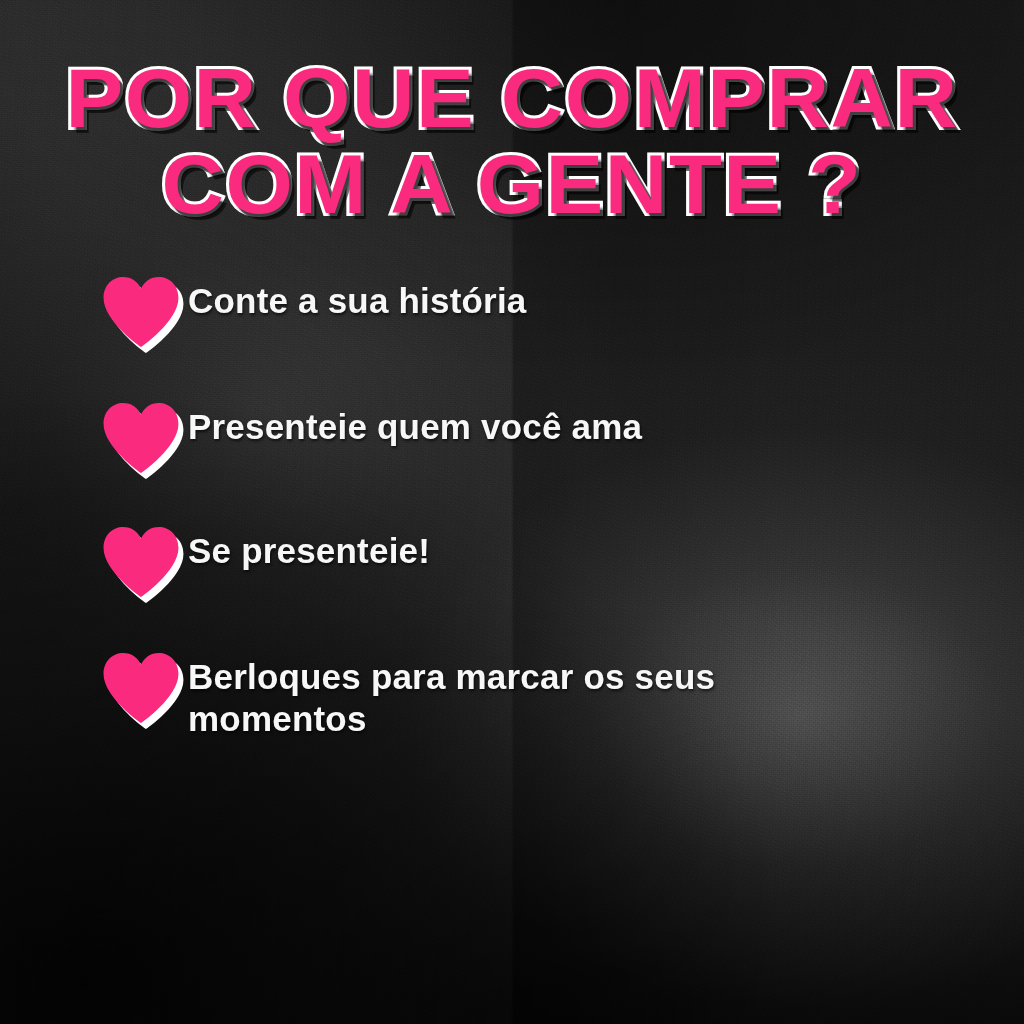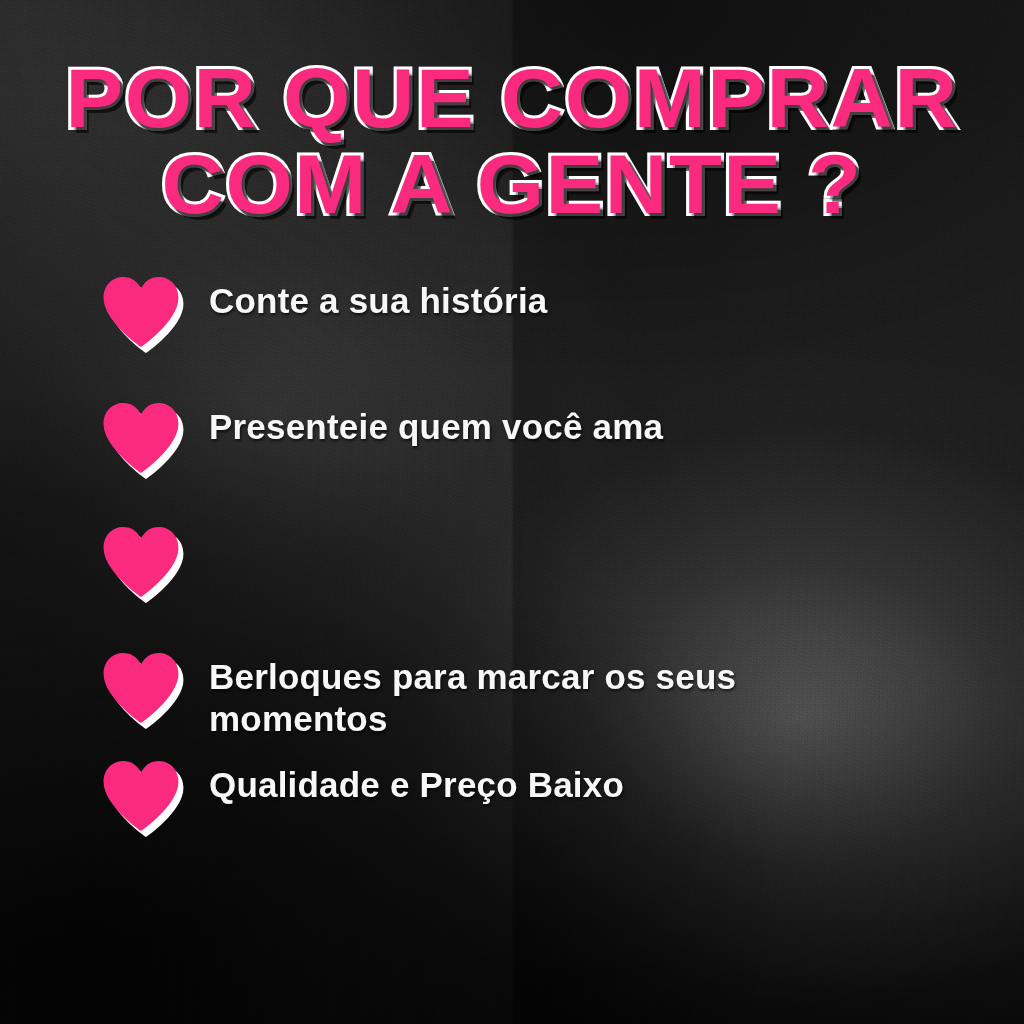--- a/index.html
+++ b/index.html
@@ -86,21 +86,20 @@
 
   
   #list{
     position:absolute;left:96px;top:272px;width:860px;
     z-index:5;
   }
   .row{
     display:flex;
     align-items:flex-start;
     min-height:72px;
-    gap:21px;
   }
   .row.r1{margin-bottom:44px;}
   .row.r2{margin-bottom:42px;}
   .row.r3{margin-bottom:44px;}
   .row.r4{margin-bottom:16px;}
   .row.r5{margin-bottom:42px;}
 
   .heart-wrap{
     flex:0 0 92px;
     width:92px;height:78px;
@@ -169,39 +168,30 @@
     </div>
 
     <div class="row r3">
       <span class="heart-wrap">
         <span class="heart">
           <svg viewBox="0 0 100 92" xmlns="http://www.w3.org/2000/svg" aria-hidden="true">
             <path d="M50 91 C50 91 2 58 2 28 C2 11 14 1 27 1 C38 1 46 7 50 16 C54 7 62 1 73 1 C86 1 98 11 98 28 C98 58 50 91 50 91 Z" fill="#FA2B7E"></path>
           </svg>
         </span>
       </span>
+      <span class="row-text">Se presenteie!</span>
     </div>
 
     <div class="row r4">
       <span class="heart-wrap">
         <span class="heart">
           <svg viewBox="0 0 100 92" xmlns="http://www.w3.org/2000/svg" aria-hidden="true">
             <path d="M50 91 C50 91 2 58 2 28 C2 11 14 1 27 1 C38 1 46 7 50 16 C54 7 62 1 73 1 C86 1 98 11 98 28 C98 58 50 91 50 91 Z" fill="#FA2B7E"></path>
           </svg>
         </span>
       </span>
       <span class="row-text">Berloques para marcar os seus momentos</span>
     </div>
 
-    <div class="row r5">
-      <span class="heart-wrap">
-        <span class="heart">
-          <svg viewBox="0 0 100 92" xmlns="http://www.w3.org/2000/svg" aria-hidden="true">
-            <path d="M50 91 C50 91 2 58 2 28 C2 11 14 1 27 1 C38 1 46 7 50 16 C54 7 62 1 73 1 C86 1 98 11 98 28 C98 58 50 91 50 91 Z" fill="#FA2B7E"></path>
-          </svg>
-        </span>
-      </span>
-      <span class="row-text">Qualidade e Preço Baixo</span>
-    </div>
 
 
   </div>
 </div>
 
 </body></html>

